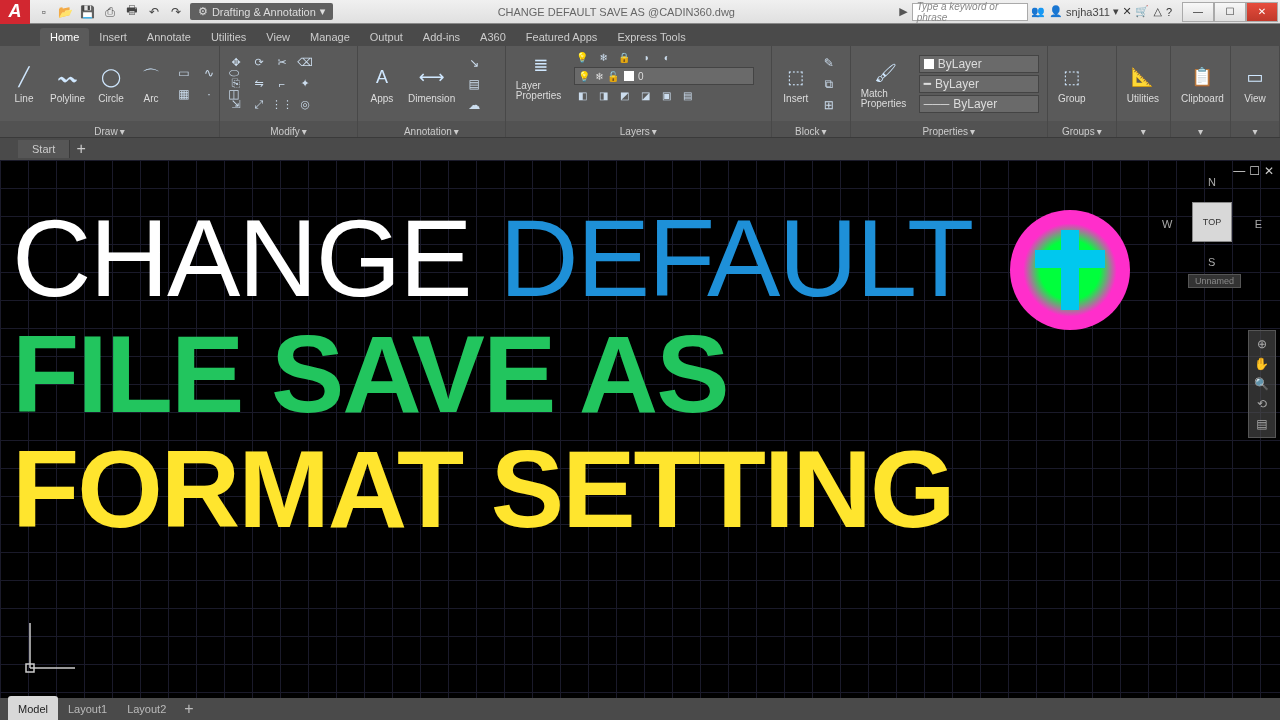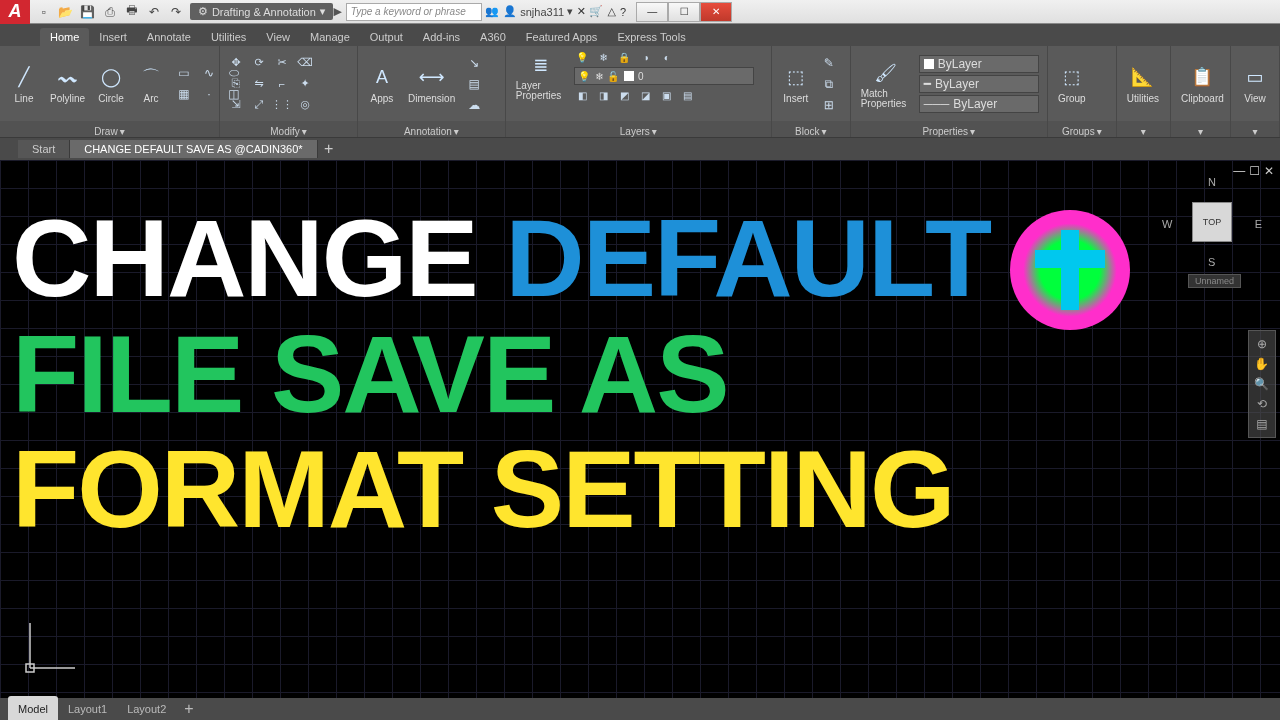--- a/index.html
+++ b/index.html
@@ -6,21 +6,21 @@
 body { width: 1280px; height: 720px; background: #5a5a5a; overflow: hidden; position: relative; }
 
 
 .titlebar { height: 24px; background: linear-gradient(#f0f0f0, #e0e0e0); display: flex; align-items: center; font-size: 11px; color: #333; border-bottom: 1px solid #888; }
 .app-logo { width: 30px; height: 24px; background: #d22730; color: #fff; font-weight: bold; font-size: 18px; display: flex; align-items: center; justify-content: center; font-style: italic; }
 .qat { display: flex; padding: 0 4px; gap: 2px; }
 .qat span { width: 20px; height: 20px; display: flex; align-items: center; justify-content: center; font-size: 12px; color: #444; cursor: pointer; }
 .workspace-dd { background: #606060; color: #ddd; padding: 2px 8px; font-size: 11px; border-radius: 2px; display: flex; align-items: center; gap: 4px; }
 .titlebar-center { flex: 1; text-align: center; color: #666; }
 .titlebar-right { display: flex; align-items: center; gap: 4px; padding-right: 2px; }
-.search-box { width: 136px; height: 18px; background: #fff; border: 1px solid #aaa; font-size: 10px; font-style: italic; color: #888; padding: 0 4px; display: flex; align-items: center; }
+.search-box { width: 116px; height: 18px; background: #fff; border: 1px solid #aaa; font-size: 10px; font-style: italic; color: #888; padding: 0 4px; display: flex; align-items: center; }
 .user-pill { display: flex; align-items: center; gap: 3px; color: #444; font-size: 11px; }
 .win-controls { display: flex; margin-left: 6px; }
 .win-btn { width: 32px; height: 20px; border: 1px solid #aaa; background: linear-gradient(#f8f8f8,#e0e0e0); display: flex; align-items: center; justify-content: center; font-size: 10px; color: #333; }
 .win-btn.close { background: linear-gradient(#e74c3c,#c0392b); color: #fff; }
 
 
 .ribbon-tabs { height: 22px; background: #4a4a4a; display: flex; align-items: end; padding-left: 40px; }
 .ribbon-tab { padding: 3px 10px; font-size: 11px; color: #ccc; cursor: pointer; }
 .ribbon-tab.active { background: #5a5a5a; color: #fff; border-radius: 3px 3px 0 0; }
 .ribbon-body { height: 92px; background: #5a5a5a; display: flex; border-bottom: 1px solid #3a3a3a; }
@@ -54,21 +54,21 @@
 .compass { position: absolute; inset: 0; }
 .compass span { position: absolute; font-size: 11px; color: #aaa; }
 .compass .n { top: 0; left: 46px; } .compass .s { bottom: 18px; left: 46px; } .compass .w { top: 42px; left: 0; } .compass .e { top: 42px; right: 0; }
 .viewcube { position: absolute; top: 26px; left: 30px; width: 40px; height: 40px; background: #d8d8d8; border: 1px solid #888; display: flex; align-items: center; justify-content: center; font-size: 9px; color: #333; }
 .wcs-btn { position: absolute; bottom: -2px; left: 26px; font-size: 9px; color: #888; border: 1px solid #555; padding: 1px 6px; background: #333; }
 .navbar-right { position: absolute; top: 170px; right: 4px; width: 28px; background: rgba(80,80,80,.6); border: 1px solid #555; display: flex; flex-direction: column; gap: 6px; padding: 6px 0; align-items: center; }
 .navbar-right span { color: #aaa; font-size: 12px; }
 
 
 .overlay { position: absolute; top: 40px; left: 12px; right: 140px; display: flex; flex-direction: column; gap: 0; }
-.line1 { font-size: 110px; font-weight: 700; letter-spacing: -2px; line-height: 1.05; }
+.line1 { font-size: 110px; font-weight: 400; letter-spacing: -2px; line-height: 1.05; }
 .line1 .w1 { color: #fff; } .line1 .w2 { color: #1e90d8; }
 .line2 { font-size: 110px; font-weight: 900; color: #22c55e; letter-spacing: -2px; line-height: 1.05; }
 .line3 { font-size: 110px; font-weight: 700; color: #ffe52e; letter-spacing: -2px; line-height: 1.05; }
 .logo-circ { position: absolute; top: 50px; right: 150px; width: 120px; height: 120px; border-radius: 50%; background: radial-gradient(circle, #00ff3c 35%, #ff2ecb 55%, #ff2ecb 75%, transparent 78%); display: flex; align-items: center; justify-content: center; }
 .logo-circ::after { content: ""; position: absolute; width: 70px; height: 18px; background: #00c8ee; top: 40px; }
 .logo-circ::before { content: ""; position: absolute; width: 18px; height: 80px; background: #00c8ee; top: 20px; }
 
 .ucs { position: absolute; bottom: 20px; left: 20px; width: 60px; height: 60px; }
 .ucs svg { overflow: visible; }
 
@@ -90,20 +90,21 @@
     <span>⎙</span>
     <span>🖶</span>
     <span>↶</span>
     <span>↷</span>
   </div>
   <div class="workspace-dd">
     <span>⚙</span>
     <span>Drafting &amp; Annotation</span>
     <span>▾</span>
   </div>
+  <div class="titlebar-center">CHANGE DEFAULT SAVE AS @CADIN360.dwg</div>
   <div class="titlebar-right">
     <span style="color:#555">▶</span>
     <div class="search-box">Type a keyword or phrase</div>
     <span>👥</span>
     <div class="user-pill">
       <span>👤</span>
       <span>snjha311</span>
       <span>▾</span>
     </div>
     <span>✕</span>
@@ -308,21 +309,20 @@
           <div class="ico">▭</div>
           <div class="lbl">View</div>
         </div>
       </div>
     <div class="panel-title">▾</div>
   </div>
 </div>
 
 <div class="file-tabs">
   <div class="file-tab">Start</div>
-  <div class="file-tab active">CHANGE DEFAULT SAVE AS @CADIN360*</div>
   <div class="file-tab-add">+</div>
 </div>
 
 <div class="canvas">
   <div class="grid-bg"></div>
   <div class="canvas-controls">
     <span>—</span>
     <span>☐</span>
     <span>✕</span>
   </div>

